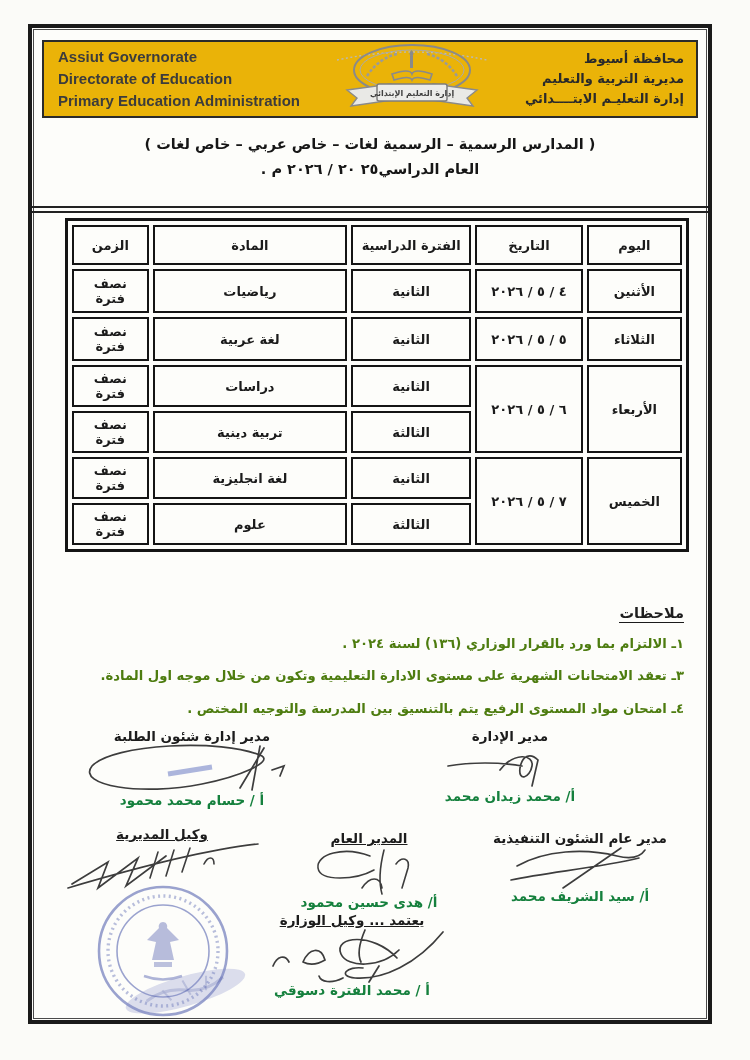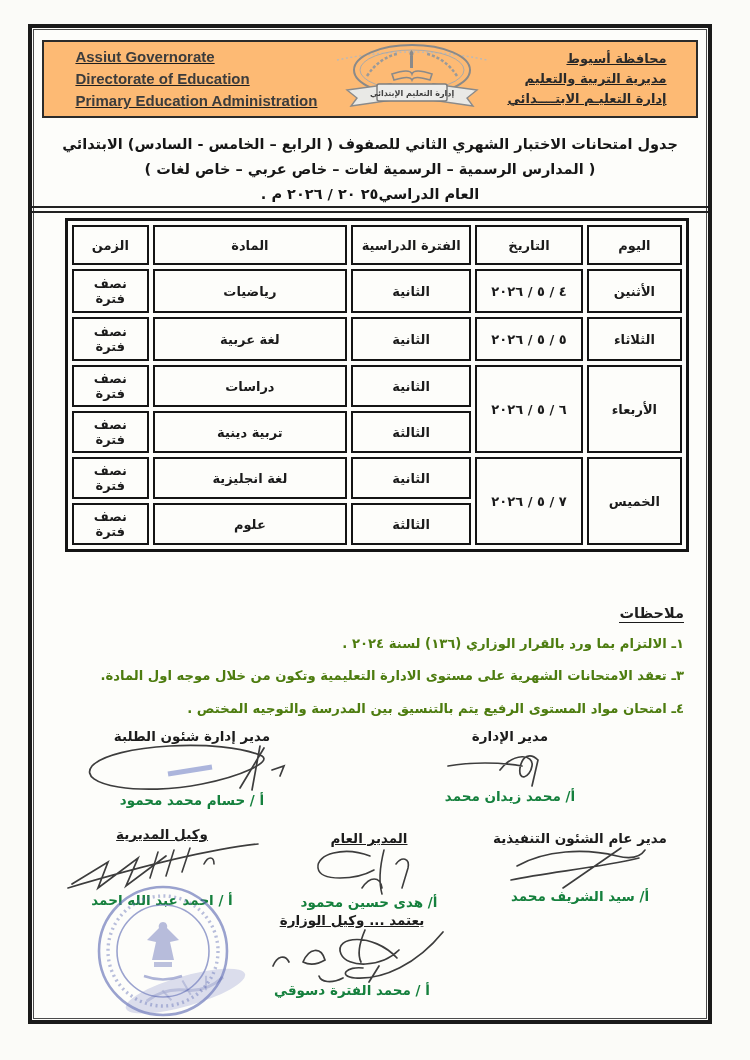--- a/index.html
+++ b/index.html
@@ -10,22 +10,22 @@
     color:#1e1e1e;
   }
   .page-frame{
     position:absolute;left:28px;top:24px;width:684px;height:1000px;
     border:4px solid #1a1a1a;background:#fdfdfa;box-sizing:border-box;
   }
   .page-inner{position:absolute;inset:1px;border:1px solid #4a4a4a;}
   
   .header-box{
     position:absolute;left:10px;right:10px;top:12px;height:78px;
-    border:2px solid #2b2b2b;display:flex;align-items:center;justify-content:center;
-    box-sizing:border-box;background:#fdba74;text-decoration:underline;
+    border:2px solid #2b2b2b;display:flex;align-items:center;justify-content:space-between;
+    box-sizing:border-box;background:#eab308;
   }
   .hdr-en{padding-left:14px;font-family:"Liberation Sans",sans-serif;
     font-size:15px;line-height:1.45;color:#3c3c3c;font-weight:600;white-space:nowrap;}
   .hdr-ar{padding-right:12px;direction:rtl;text-align:right;font-size:13px;font-weight:700;
     line-height:1.55;color:#2a2a2a;white-space:nowrap;}
   .hdr-logo{flex:0 0 auto;margin-top:2px;}
   
   .title-block{position:absolute;left:0;right:0;top:104px;text-align:center;direction:rtl;}
   .title-line{font-size:14.5px;font-weight:700;color:#161616;line-height:1.72;}
   .rule-double{position:absolute;left:0;right:0;top:178px;height:3px;
@@ -86,21 +86,20 @@
         </svg>
       </div>
       <div class="hdr-ar">
         <div>محافظة أسيوط</div>
         <div>مديرية التربية والتعليم</div>
         <div>إدارة التعليـم الابتــــدائي</div>
       </div>
     </div>
 
     <div class="title-block">
-      <div class="title-line">جدول امتحانات الاختبار الشهري الثاني للصفوف ( الرابع – الخامس - السادس) الابتدائي</div>
       <div class="title-line">( المدارس الرسمية – الرسمية لغات – خاص عربي – خاص لغات )</div>
       <div class="title-line">العام الدراسي٢٥ ٢٠ / ٢٠٢٦ م .</div>
     </div>
     <div class="rule-double"></div>
 
     <table class="sched">
       <colgroup>
         <col class="col-day">
           <col class="col-date">
           <col class="col-period">
@@ -196,21 +195,20 @@
       </svg>
       <div class="sig-name">أ/ هدى حسين محمود</div>
     </div>
 
     <div class="sig" style="left:30px;top:798px;width:200px;">
       <div class="sig-title" style="text-decoration:underline;">وكيل المديرية</div>
       <svg class="scribble" width="200" height="52" viewBox="0 0 200 52">
         <path d="M6,46 C60,30 140,8 196,2 M10,42 L46,20 L36,46 L76,16 L64,44 L104,14" fill="none" stroke="#3d3d3d" stroke-width="1.7" stroke-linecap="round"></path>
         <path d="M96,10 l-8,26 M112,8 l-8,26 M128,6 l-8,24 M142,22 c4,-8 10,-8 10,0" fill="none" stroke="#3d3d3d" stroke-width="1.6" stroke-linecap="round"></path>
       </svg>
-      <div class="sig-name">أ / احمد عبد الله احمد</div>
     </div>
 
     <div class="sig" style="left:210px;top:884px;width:220px;">
       <div class="sig-title" style="text-decoration:underline;">يعتمد ... وكيل الوزارة</div>
       <svg class="scribble" width="210" height="56" viewBox="0 0 210 56">
         <path d="M150,30 C126,4 86,8 94,26 C100,40 134,40 152,22 M118,2 C112,16 110,26 114,34 M56,34 c6,-14 18,-16 22,-2 c-10,6 -18,4 -22,2 M26,38 c4,-10 12,-12 16,-4" fill="none" stroke="#3d3d3d" stroke-width="1.7" stroke-linecap="round"></path>
         <path d="M196,4 C170,36 136,52 108,50 c-18,-2 -8,-12 8,-10 M122,54 l10,-16 M96,50 c-12,6 -22,4 -24,-2" fill="none" stroke="#3d3d3d" stroke-width="1.7" stroke-linecap="round"></path>
       </svg>
       <div class="sig-name">أ / محمد الفترة دسوقي</div>
     </div>

